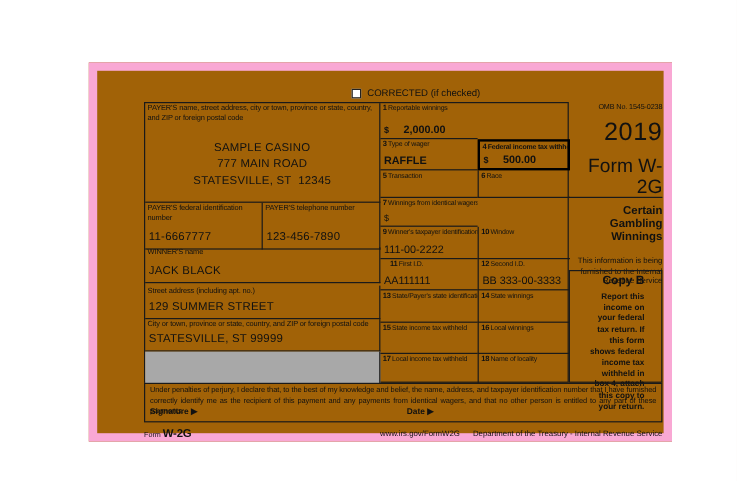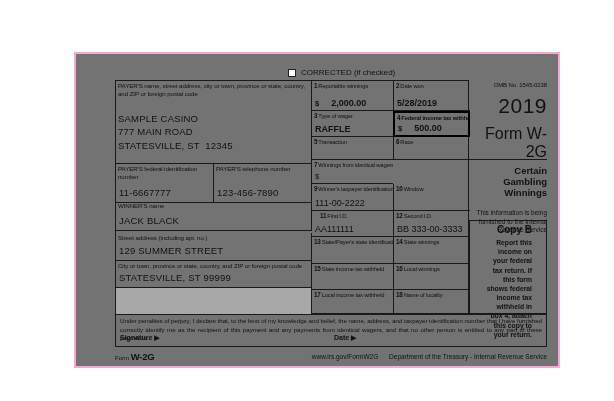--- a/index.html
+++ b/index.html
@@ -1,18 +1,18 @@
 <!DOCTYPE html>
 <html><head>
 <meta charset="utf-8">
 <style>
   * { margin:0; padding:0; box-sizing:border-box; }
   html,body { width:614px; height:401px; background:#fff; font-family:"Liberation Sans", sans-serif; color:#111; }
   .canvas { position:relative; width:614px; height:401px; background:#fff; overflow:hidden; }
-  .page { position:absolute; left:74px; top:52px; width:486px; height:316px; background:#737373; border:2px solid #f9a8d4; }
+  .page { position:absolute; left:74px; top:52px; width:486px; height:316px; background:#a16207; border:7px solid #f9a8d4; }
 
   
   .corrected { position:absolute; left:212px; top:14px; display:flex; align-items:center; gap:5px; }
   .cbox { width:8px; height:8px; border:1px solid #222; background:#fff; }
   .clabel { font-size:8px; color:#111; }
 
   
   .grid { position:absolute; left:39px; top:26px; width:354px; height:234px; border:1px solid #1a1a1a; }
   .cell { position:absolute; padding:1px 2px; overflow:hidden; }
   .br { border-right:1px solid #1a1a1a; }
@@ -22,21 +22,21 @@
   .lbl { font-size:5.8px; line-height:1.25; letter-spacing:-0.15px; white-space:nowrap; color:#111; }
   .lbl .num { font-weight:bold; font-size:6.3px; margin-right:1px; }
   .biglbl { font-size:6.2px; line-height:1.25; letter-spacing:-0.1px; white-space:normal; }
   .lblbold { font-weight:bold; }
 
   .val { position:absolute; left:3px; bottom:2px; font-size:9px; display:flex; gap:12px; align-items:baseline; white-space:pre; }
   .val .cur { font-size:7.5px; }
   .strong { font-weight:bold; }
 
   .pv { font-size:9.5px; line-height:1.45; letter-spacing:0.2px; white-space:pre; }
-  .payer-vals { margin-top:14px; }
+  .payer-vals { margin-top:14px;text-align:center; }
 
   .graycell { background:#a8a8a8; }
 
   .hl4 { border:2px solid #000; z-index:3; }
 
   
   .rcol { position:absolute; left:393px; top:26px; width:78px; height:234px; }
   .rc-omb { font-size:6px; text-align:right; margin-top:2px; letter-spacing:-0.1px; }
   .rc-year { font-size:21px; font-weight:normal; text-align:right; line-height:1; margin-top:7px; letter-spacing:0.5px; }
   .rc-form { font-size:16px; font-weight:normal; text-align:right; margin-top:9px; }
@@ -138,24 +138,20 @@
       </div>
       <div class="cell bb" style="left:196px;top:183px;width:81px;height:26px;">
         <div class="lbl"><span class="num">15</span><span>State income tax withheld</span></div>
         <div class="val"><span class="cur"></span><span></span></div>
       </div>
       <div class="cell" style="left:196px;top:209px;width:81px;height:25px;">
         <div class="lbl"><span class="num">17</span><span>Local income tax withheld</span></div>
         <div class="val"><span class="cur"></span><span></span></div>
       </div>
 
-      <div class="cell bl bb" style="left:277px;top:0;width:77px;height:30px;">
-        <div class="lbl"><span class="num">2</span><span>Date won</span></div>
-        <div class="val strong"><span>5/28/2019</span></div>
-      </div>
       <div class="cell hl4" style="left:277px;top:30px;width:77px;height:26px;">
         <div class="lbl lblbold"><span class="num">4</span><span>Federal income tax withheld</span></div>
         <div class="val strong"><span class="cur">$</span><span>500.00</span></div>
       </div>
       <div class="cell bl bb" style="left:277px;top:56px;width:77px;height:23px;">
         <div class="lbl"><span class="num">6</span><span>Race</span></div>
       </div>
       <div class="cell bl bb" style="left:277px;top:103px;width:77px;height:27px;">
         <div class="lbl"><span class="num">10</span><span>Window</span></div>
       </div>

